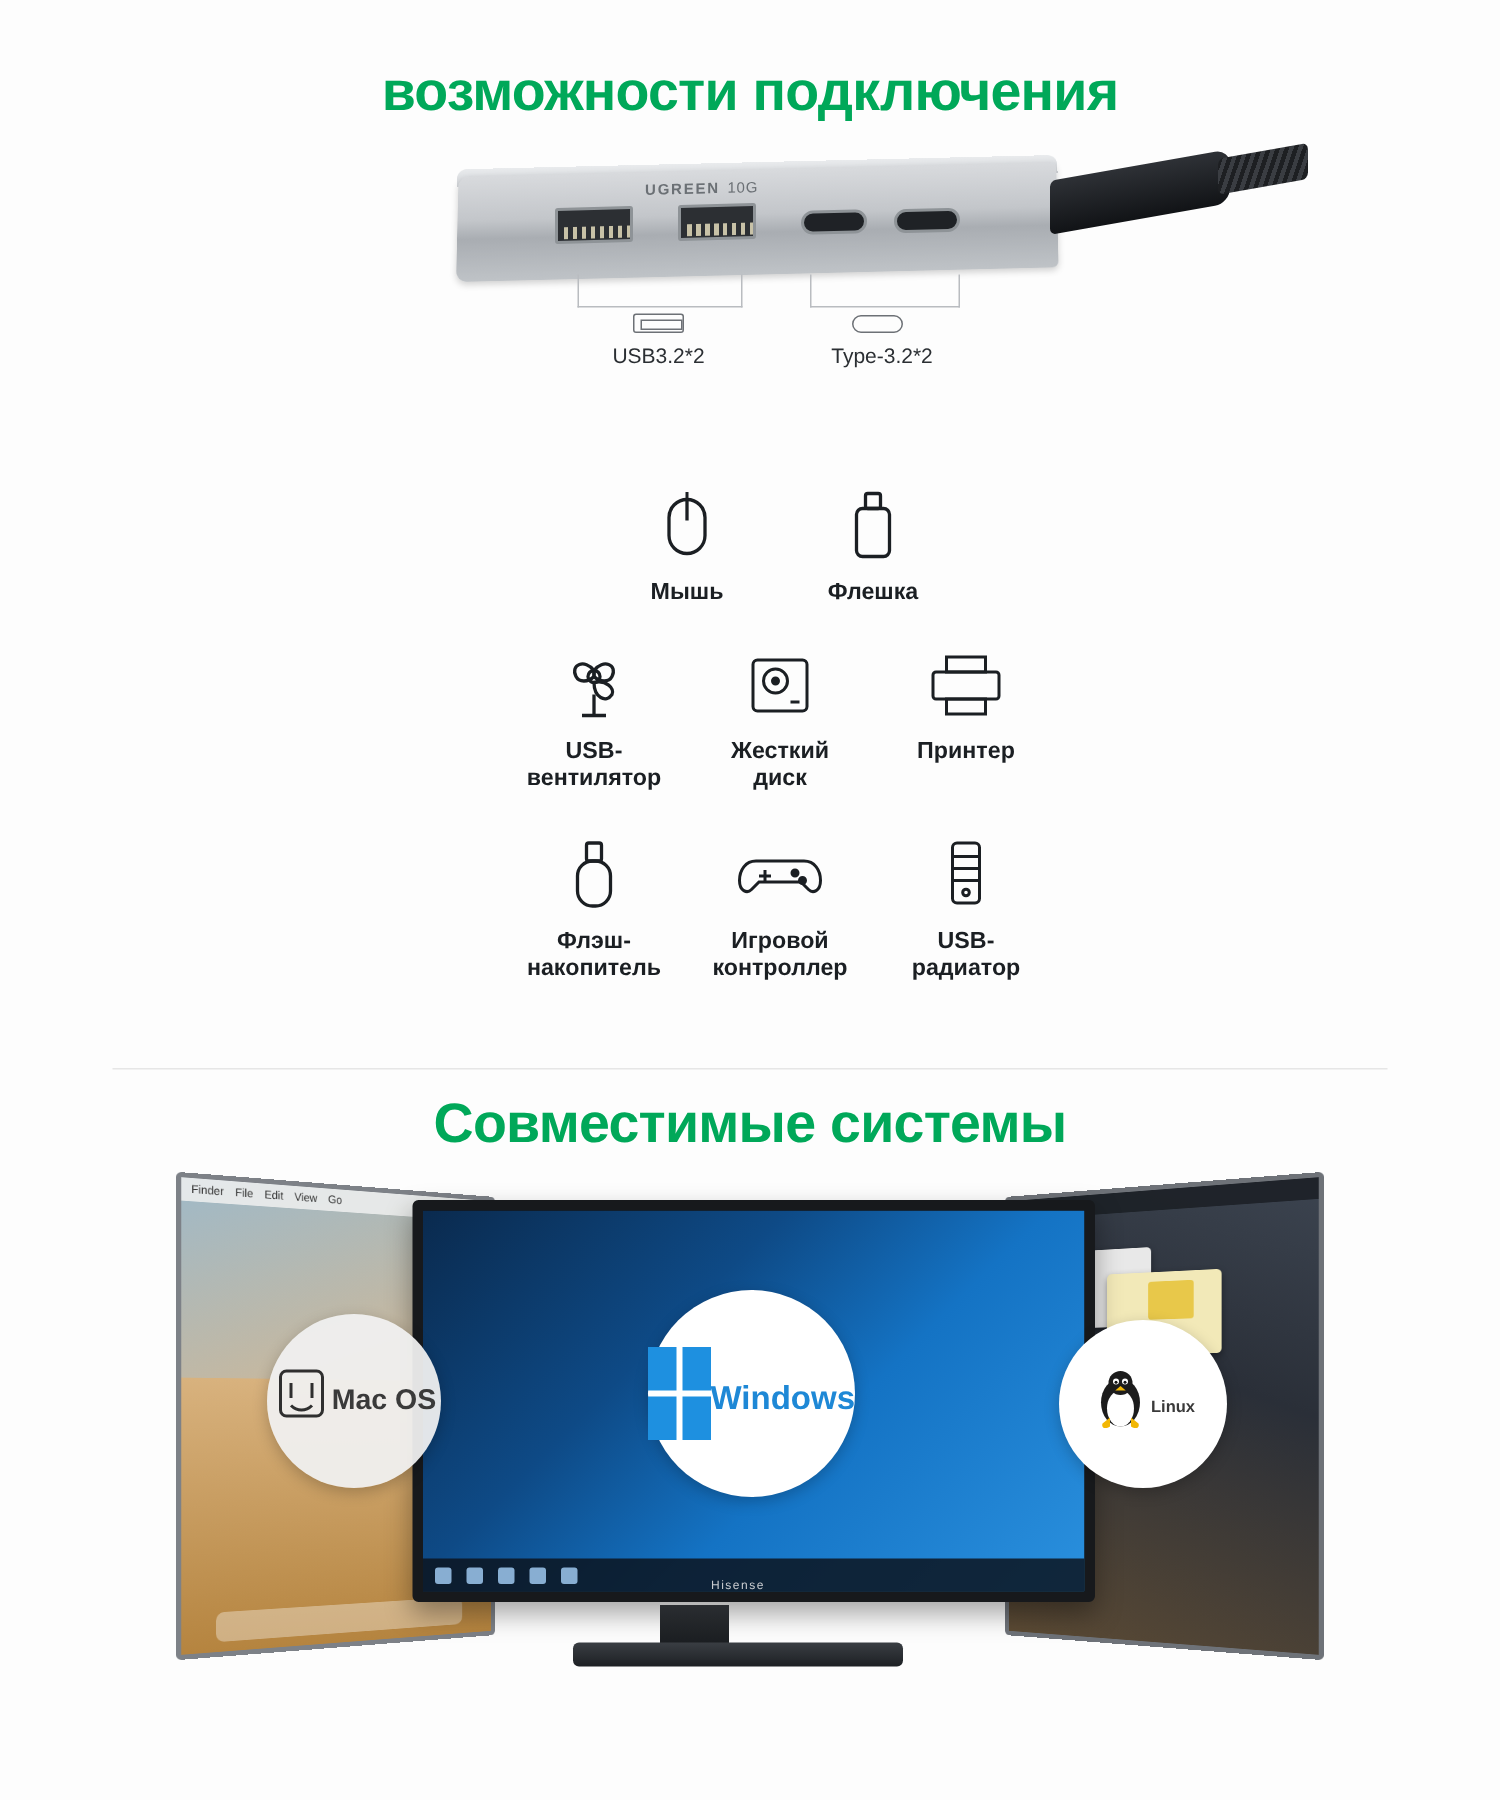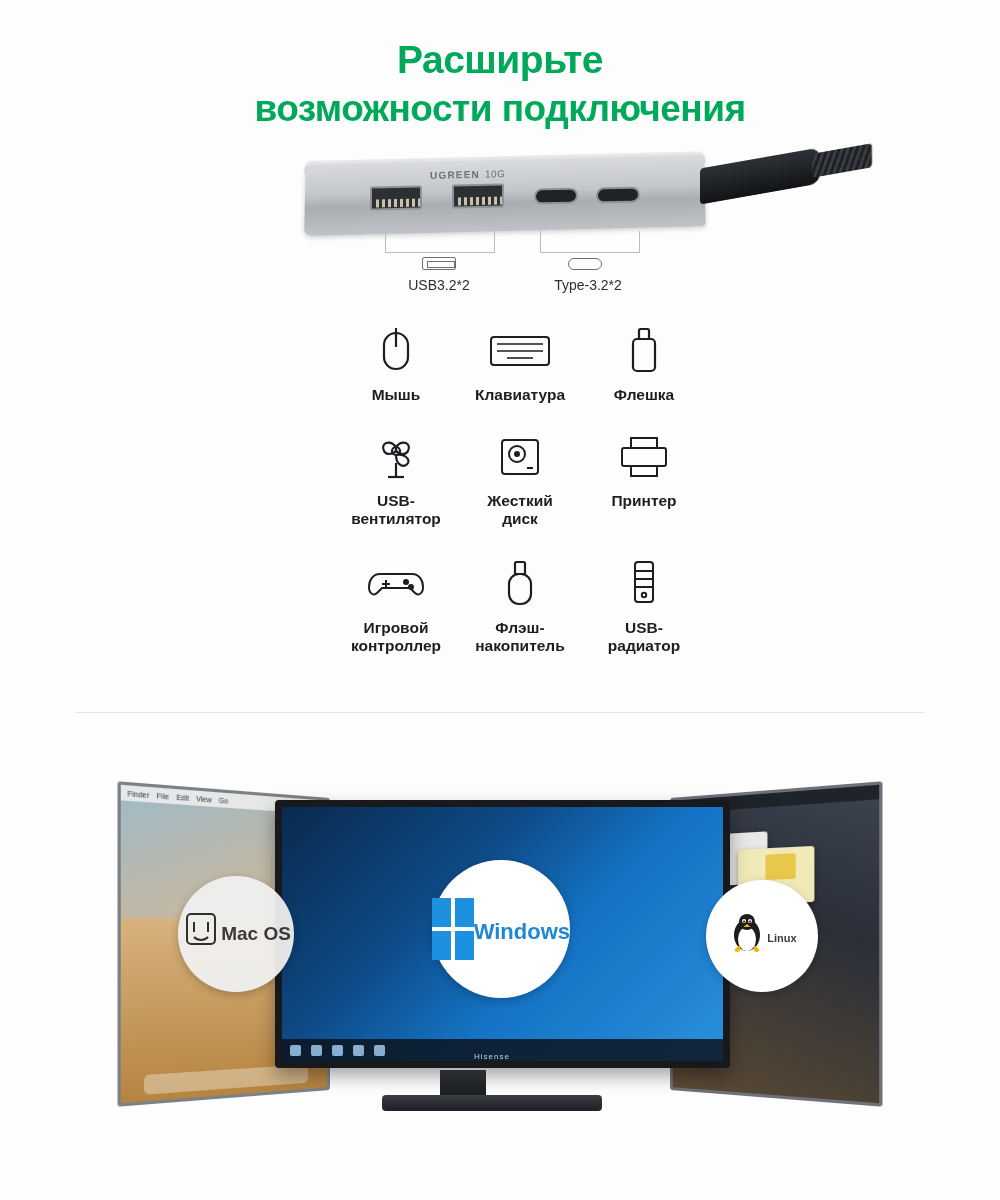--- a/index.html
+++ b/index.html
@@ -292,21 +292,20 @@
 
   .win-logo { width:62px; height:62px; display:grid; grid-template-columns:1fr 1fr; grid-template-rows:1fr 1fr; gap:4px; }
   .win-logo i { background:#1e90e0; display:block; }
 </style>
 </head>
 <body>
 
 <div class="page">
 
   <div class="headline">
-    <span class="l1">Расширьте</span>
     <span class="l2">возможности подключения</span>
   </div>
 
   <div class="hub-area">
     <div class="hub-top-edge"></div>
     <div class="hub-body"></div>
     <div class="hub-brand">
       <span>UGREEN</span><span class="model">10G</span>
     </div>
     <div class="port-usb p1"></div>
@@ -331,33 +330,20 @@
           <svg width="42" height="48" viewBox="0 0 42 48" fill="none" stroke="#1b1f23" stroke-width="2.2">
             <rect x="9" y="6" width="24" height="36" rx="12"></rect>
             <line x1="21" y1="6" x2="21" y2="20"></line>
             <path d="M21 6 V1" stroke-width="2"></path>
           </svg>
         </div>
         <div class="cap">Мышь</div>
       </div>
       <div class="cell">
         <div class="ic">
-          <svg width="62" height="40" viewBox="0 0 62 40" fill="none" stroke="#1b1f23" stroke-width="2">
-            <rect x="2" y="6" width="58" height="28" rx="3"></rect>
-            <g stroke-width="1.6">
-              <line x1="8" y1="13" x2="54" y2="13"></line>
-              <line x1="8" y1="20" x2="54" y2="20"></line>
-              <line x1="18" y1="27" x2="44" y2="27"></line>
-            </g>
-          </svg>
-        </div>
-        <div class="cap">Клавиатура</div>
-      </div>
-      <div class="cell">
-        <div class="ic">
           <svg width="34" height="52" viewBox="0 0 34 52" fill="none" stroke="#1b1f23" stroke-width="2.2">
             <rect x="6" y="14" width="22" height="32" rx="4"></rect>
             <rect x="12" y="4" width="10" height="10" rx="1.5"></rect>
           </svg>
         </div>
         <div class="cap">Флешка</div>
       </div>
     </div>
 
     <div class="row r2">
@@ -393,57 +379,58 @@
             <rect x="13" y="32" width="26" height="10"></rect>
           </svg>
         </div>
         <div class="cap">Принтер</div>
       </div>
     </div>
 
     <div class="row r3">
       <div class="cell">
         <div class="ic">
+          <svg width="34" height="52" viewBox="0 0 34 52" fill="none" stroke="#1b1f23" stroke-width="2.2">
+            <rect x="6" y="16" width="22" height="30" rx="10"></rect>
+            <rect x="12" y="4" width="10" height="12" rx="1.5"></rect>
+          </svg>
+        </div>
+        <div class="cap">Флэш-<br>накопитель</div>
+      </div>
+      <div class="cell">
+        <div class="ic">
           <svg width="60" height="40" viewBox="0 0 60 40" fill="none" stroke="#1b1f23" stroke-width="2">
             <path d="M14 10h32c7 0 11 6 11 13s-5 9-8 6l-5-5H16l-5 5c-3 3-8 1-8-6S7 10 14 10z"></path>
             <line x1="16" y1="20" x2="24" y2="20"></line>
             <line x1="20" y1="16" x2="20" y2="24"></line>
             <circle cx="40" cy="18" r="2" fill="#1b1f23"></circle>
             <circle cx="45" cy="23" r="2" fill="#1b1f23"></circle>
           </svg>
         </div>
         <div class="cap">Игровой<br>контроллер</div>
       </div>
       <div class="cell">
         <div class="ic">
-          <svg width="34" height="52" viewBox="0 0 34 52" fill="none" stroke="#1b1f23" stroke-width="2.2">
-            <rect x="6" y="16" width="22" height="30" rx="10"></rect>
-            <rect x="12" y="4" width="10" height="12" rx="1.5"></rect>
-          </svg>
-        </div>
-        <div class="cap">Флэш-<br>накопитель</div>
-      </div>
-      <div class="cell">
-        <div class="ic">
           <svg width="34" height="52" viewBox="0 0 34 52" fill="none" stroke="#1b1f23" stroke-width="2">
             <rect x="8" y="4" width="18" height="40" rx="3"></rect>
             <line x1="8" y1="13" x2="26" y2="13"></line>
             <line x1="8" y1="21" x2="26" y2="21"></line>
             <line x1="8" y1="29" x2="26" y2="29"></line>
             <circle cx="17" cy="37" r="2.2"></circle>
           </svg>
         </div>
         <div class="cap">USB-<br>радиатор</div>
       </div>
     </div>
 
   </div>
 
   <div class="divider"></div>
 
+  <div class="compat-title">Совместимые системы</div>
 
   <div class="screens">
 
     <div class="mac">
       <div class="menubar">
         <span>Finder</span>
         <span>File</span>
         <span>Edit</span>
         <span>View</span>
         <span>Go</span>

